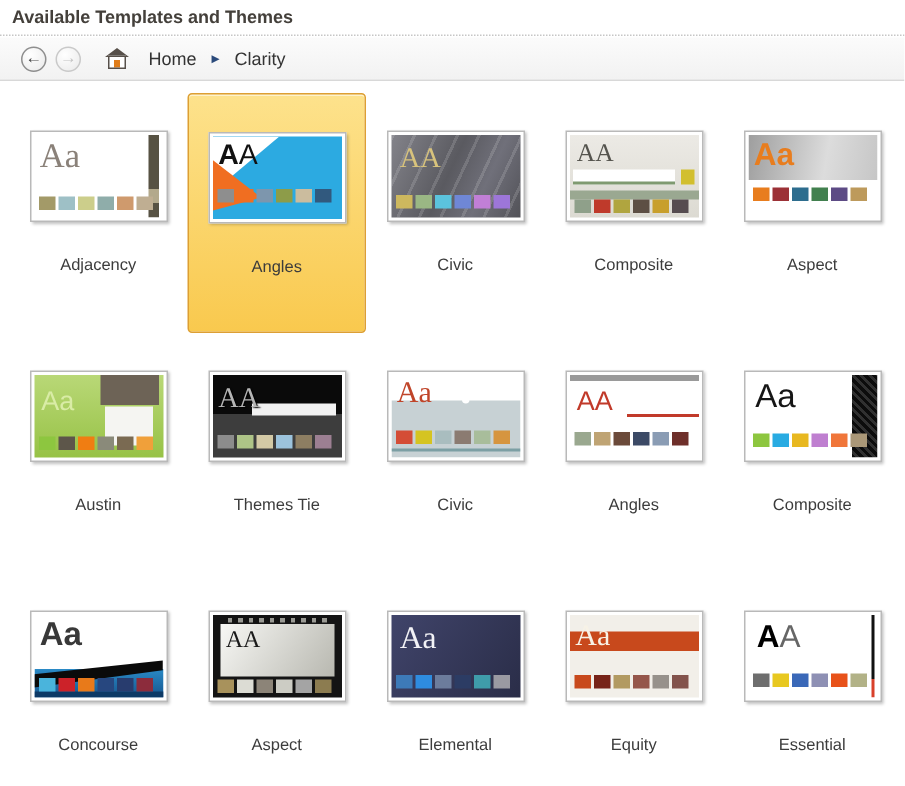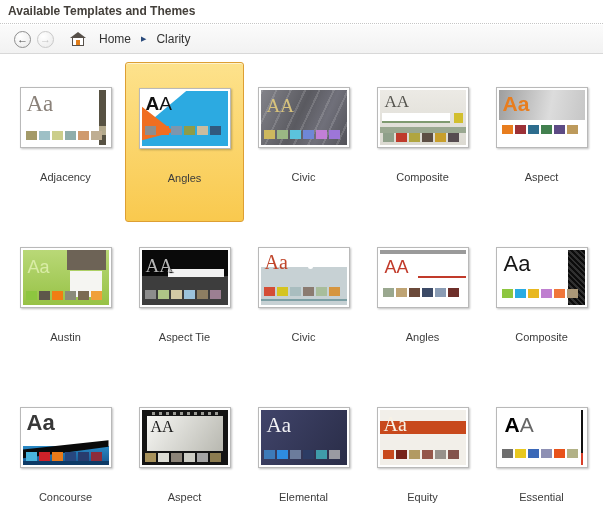--- a/index.html
+++ b/index.html
@@ -312,21 +312,21 @@
         <div class="swatches">
             <i style="background: rgb(140, 140, 140);"></i>
             <i style="background: rgb(174, 196, 135);"></i>
             <i style="background: rgb(211, 201, 165);"></i>
             <i style="background: rgb(156, 195, 220);"></i>
             <i style="background: rgb(141, 126, 98);"></i>
             <i style="background: rgb(156, 127, 146);"></i>
           </div>
       </div>
     </div>
-    <div class="cell-label">Aspect Tie</div>
+    <div class="cell-label">Themes Tie</div>
   </div>
 
   <div class="cell">
     <div class="thumb theme-civic">
       <div class="design">
         <i class="d1"></i>
         <i class="d2"></i>
         <i class="d3"></i>
         <span class="letters">Aa</span>
         <div class="swatches">

